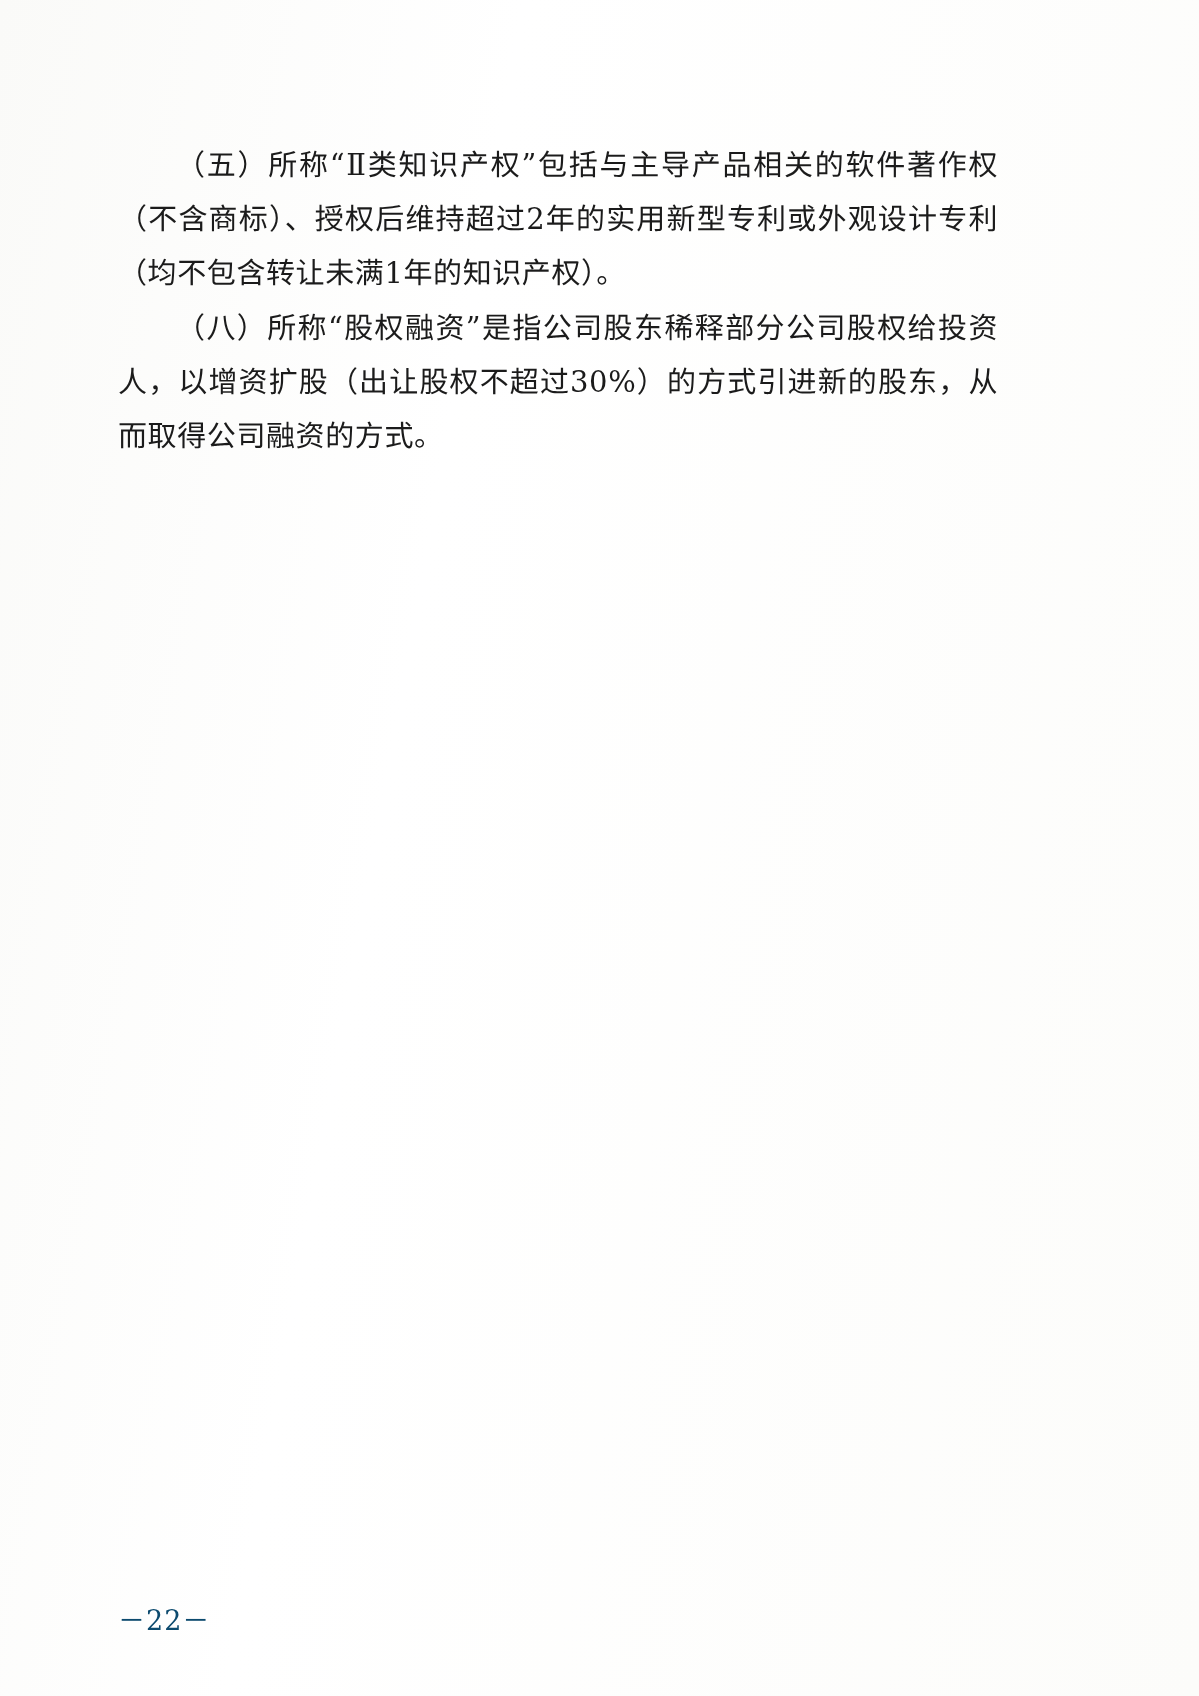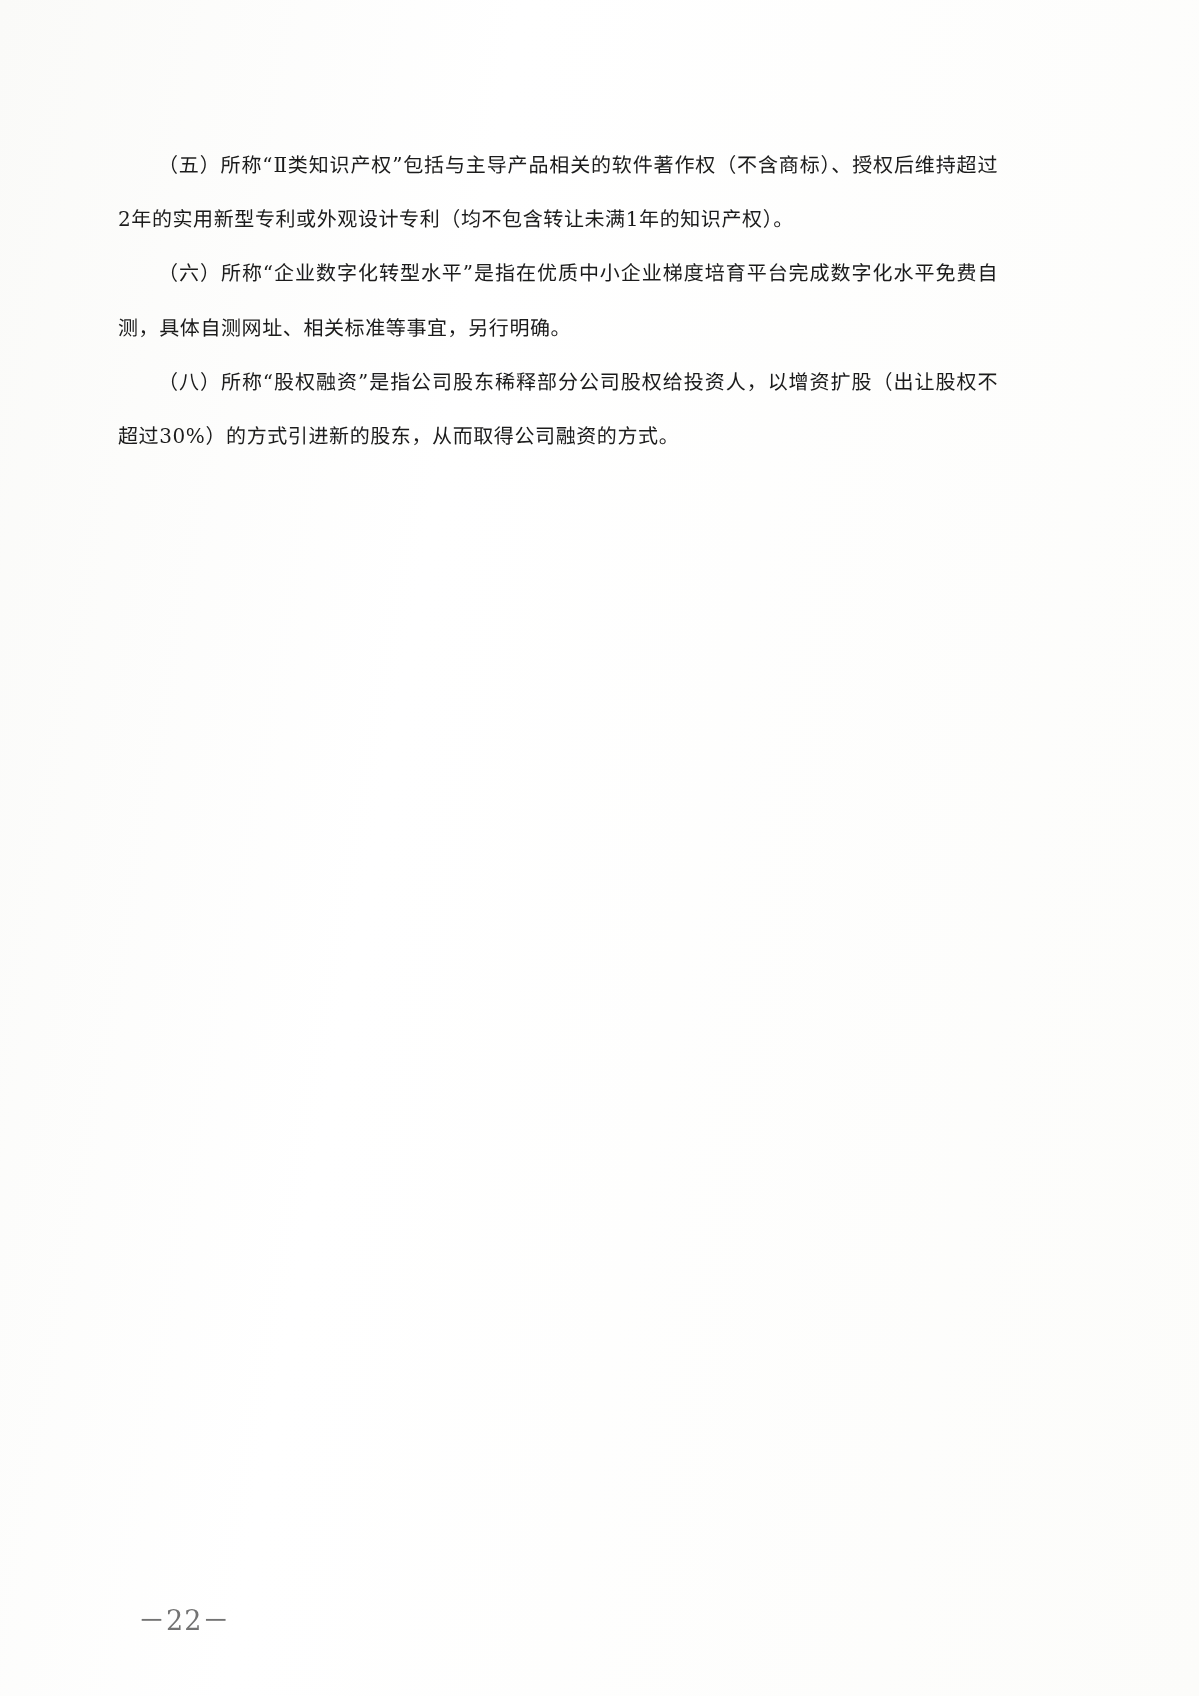--- a/index.html
+++ b/index.html
@@ -33,48 +33,46 @@
   .body-area {
     position: absolute;
     left: 118px;
     top: 138px;
     width: 880px;
     z-index: 1;
   }
   .para {
     margin: 0 0 0px 0;
     font-family: "DejaVu Serif", "Liberation Serif", serif;
-    font-size: 20px;
+    font-size: 29px;
     line-height: 54.2px;
     color: #1b1b1b;
     text-align: justify;
     text-justify: inter-character;
     text-indent: 2em;
     letter-spacing: 0.6px;
     word-break: break-all;
     -webkit-font-smoothing: antialiased;
   }
   .page-number {
     position: absolute;
     left: 118px;
     bottom: 58px;
     font-family: "DejaVu Serif", "Liberation Serif", serif;
     font-size: 27px;
     letter-spacing: 1px;
-    color: #737373;
+    color: #0c4a6e;
     z-index: 1;
-    margin-left: 20px;
   }
 </style>
 </head>
 <body>
 
 <div class="page">
 
   <div class="body-area">
     <p class="para">（五）所称“Ⅱ类知识产权”包括与主导产品相关的软件著作权（不含商标）、授权后维持超过2年的实用新型专利或外观设计专利（均不包含转让未满1年的知识产权）。</p>
-    <p class="para">（六）所称“企业数字化转型水平”是指在优质中小企业梯度培育平台完成数字化水平免费自测，具体自测网址、相关标准等事宜，另行明确。</p>
     <p class="para">（八）所称“股权融资”是指公司股东稀释部分公司股权给投资人，以增资扩股（出让股权不超过30%）的方式引进新的股东，从而取得公司融资的方式。</p>
   </div>
 
   <div class="page-number">－22－</div>
 
 </div>
 
 </body></html>

